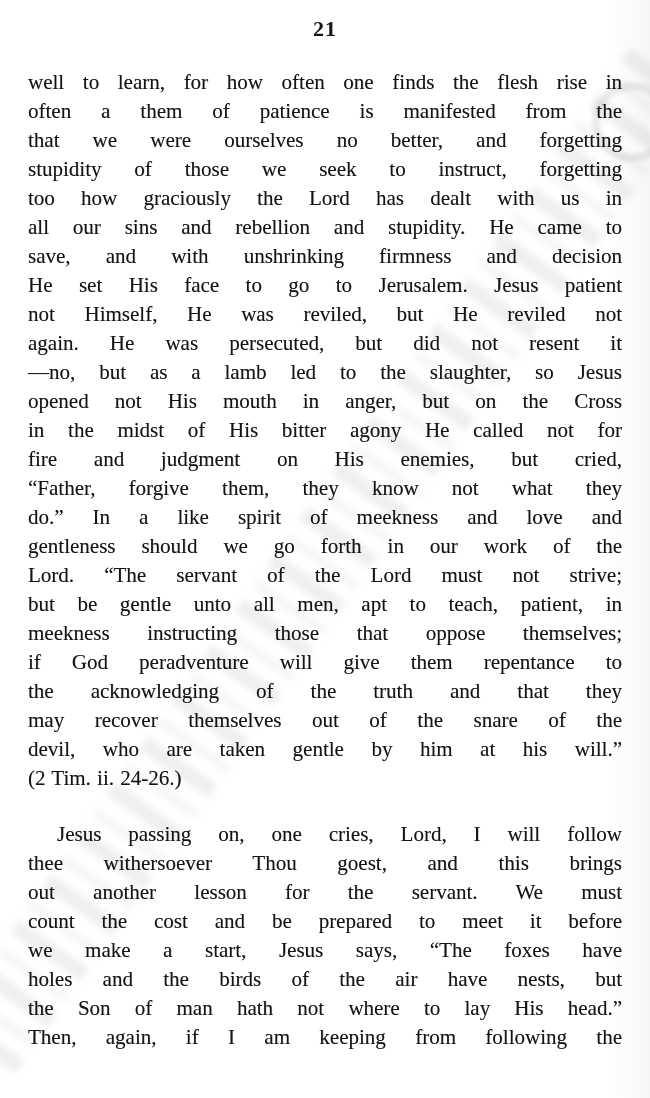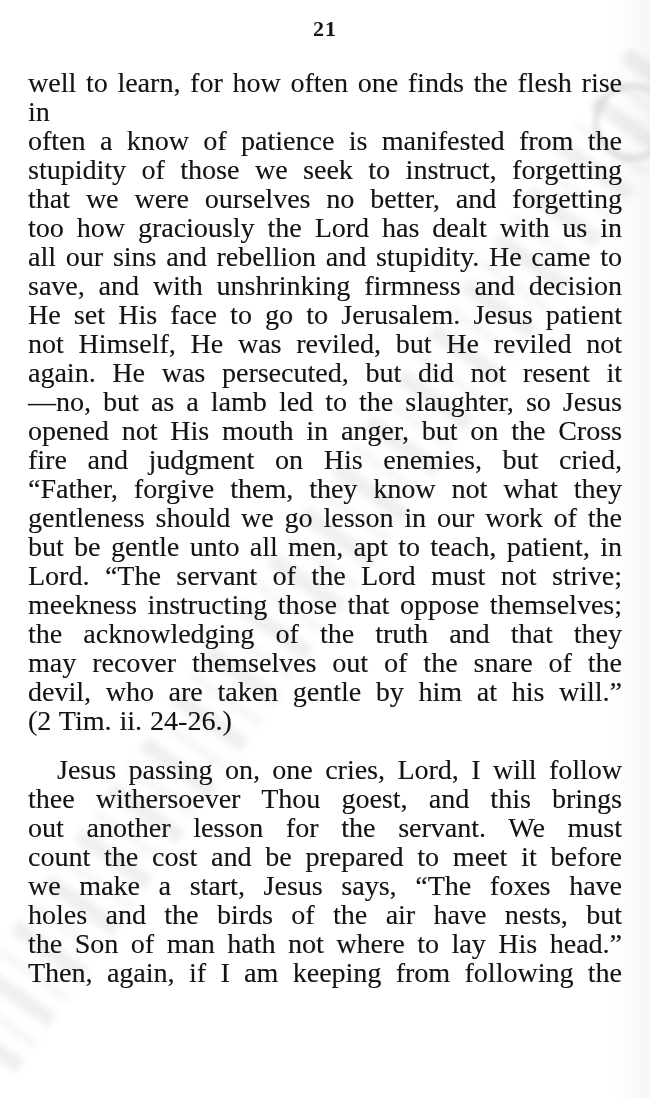--- a/index.html
+++ b/index.html
@@ -52,26 +52,26 @@
     height: 26px;
     line-height: 26px;
     text-align: center;
     font-size: 22px;
     font-weight: bold;
     letter-spacing: 1px;
   }
   .text-block {
     position: relative;
     margin: 26px 28px 0 28px;
-    font-size: 28px;
+    font-size: 21px;
     line-height: 29px;
     text-shadow: 0.3px 0.3px 0 rgba(0,0,0,0.35);
   }
   .para { margin: 0; }
-  .para + .para { margin-top: 20px; }
+  .para + .para { margin-top: 27px; }
   .line {
     text-align: justify;
     text-align-last: justify;
     word-spacing: 1px;
     white-space: normal;
   }
   .line.align-left {
     text-align: right;
     text-align-last: left;
   }
@@ -84,37 +84,40 @@
 
   <div class="watermark"></div>
   <div class="watermark-arc"></div>
 
   <div class="page-number">21</div>
 
   <div class="text-block">
 
     <div class="para">
       <div class="line">well to learn, for how often one finds the flesh rise in</div>
-      <div class="line">often a know of patience is manifested from the</div>
+      <div class="line">often a them of patience is manifested from the</div>
+      <div class="line">that we were ourselves no better, and forgetting</div>
       <div class="line">stupidity of those we seek to instruct, forgetting</div>
-      <div class="line">that we were ourselves no better, and forgetting</div>
       <div class="line">too how graciously the Lord has dealt with us in</div>
       <div class="line">all our sins and rebellion and stupidity.  He came to</div>
       <div class="line">save, and with unshrinking firmness and decision</div>
       <div class="line">He set His face to go to Jerusalem.  Jesus patient</div>
       <div class="line">not Himself, He was reviled, but He reviled not</div>
       <div class="line">again.  He was persecuted, but did not resent it</div>
       <div class="line">—no, but as a lamb led to the slaughter, so Jesus</div>
       <div class="line">opened not His mouth in anger, but on the Cross</div>
+      <div class="line">in the midst of His bitter agony He called not for</div>
       <div class="line">fire and judgment on His enemies, but cried,</div>
       <div class="line">“Father, forgive them, they know not what they</div>
-      <div class="line">gentleness should we go lesson in our work of the</div>
+      <div class="line">do.”  In a like spirit of meekness and love and</div>
+      <div class="line">gentleness should we go forth in our work of the</div>
+      <div class="line">Lord.  “The servant of the Lord must not strive;</div>
       <div class="line">but be gentle unto all men, apt to teach, patient, in</div>
-      <div class="line">Lord.  “The servant of the Lord must not strive;</div>
       <div class="line">meekness instructing those that oppose themselves;</div>
+      <div class="line">if God peradventure will give them repentance to</div>
       <div class="line">the acknowledging of the truth and that they</div>
       <div class="line">may recover themselves out of the snare of the</div>
       <div class="line">devil, who are taken gentle by him at his will.”</div>
       <div class="line align-left">(2 Tim. ii. 24-26.)</div>
     </div>
 
     <div class="para">
       <div class="line indent">Jesus passing on, one cries, Lord, I will follow</div>
       <div class="line">thee withersoever Thou goest, and this brings</div>
       <div class="line">out another lesson for the servant.  We must</div>

